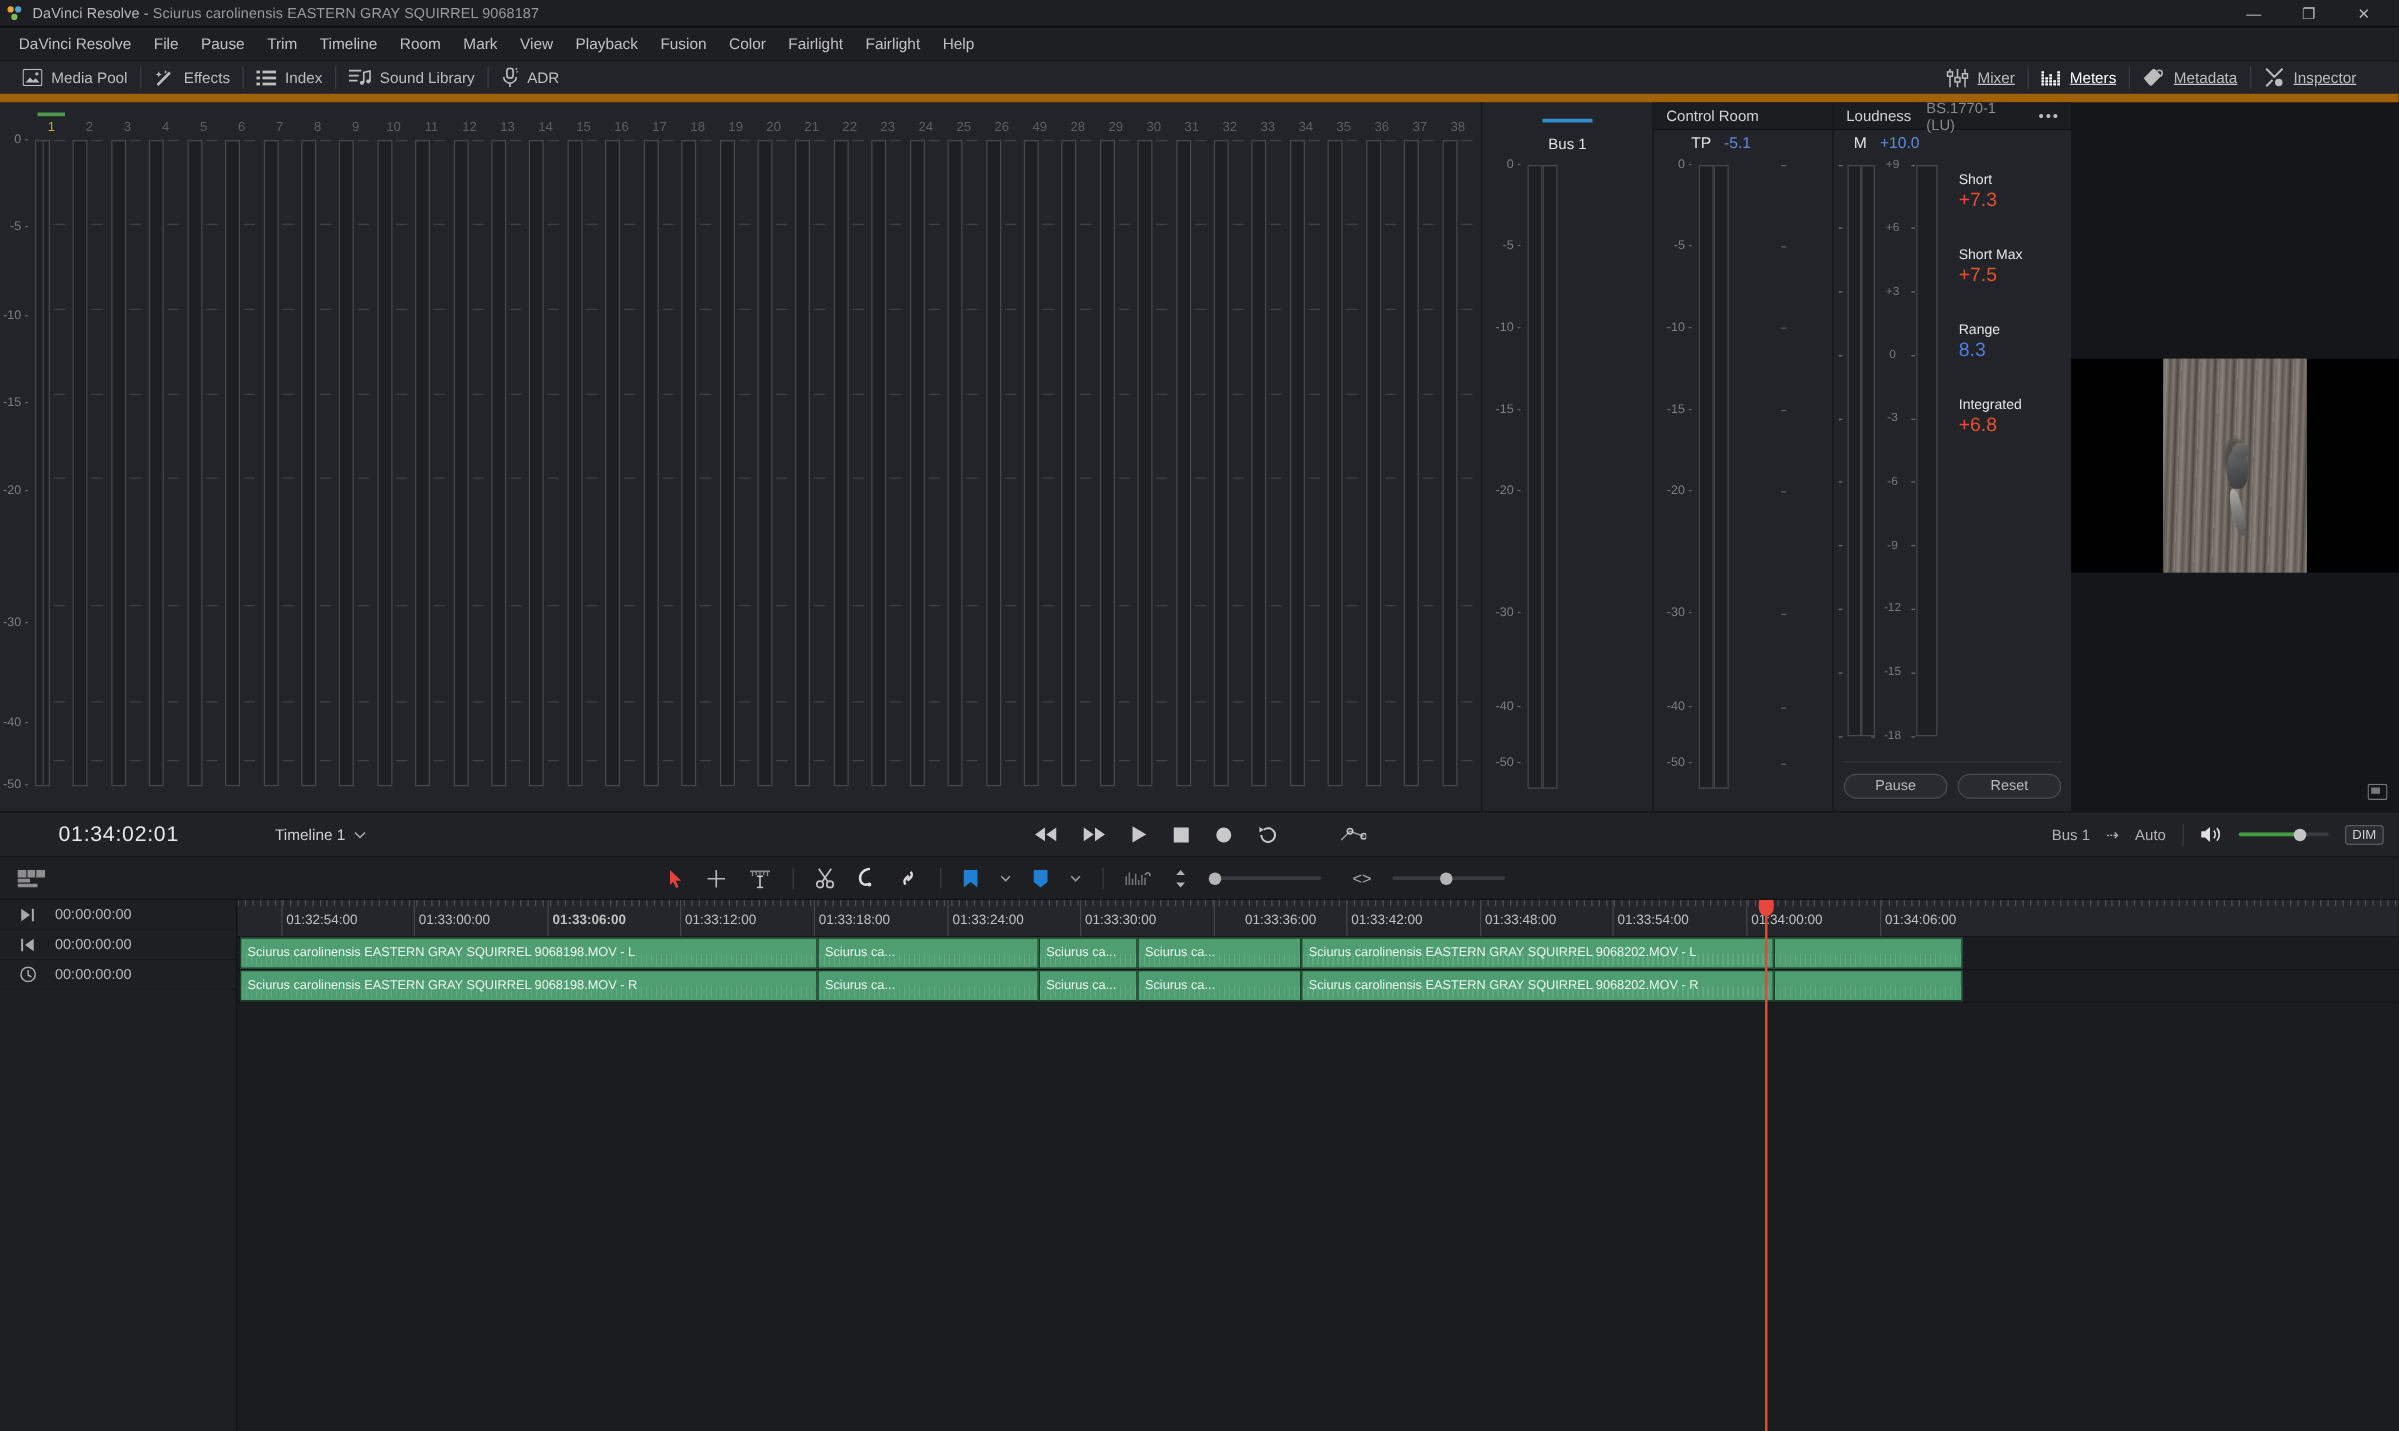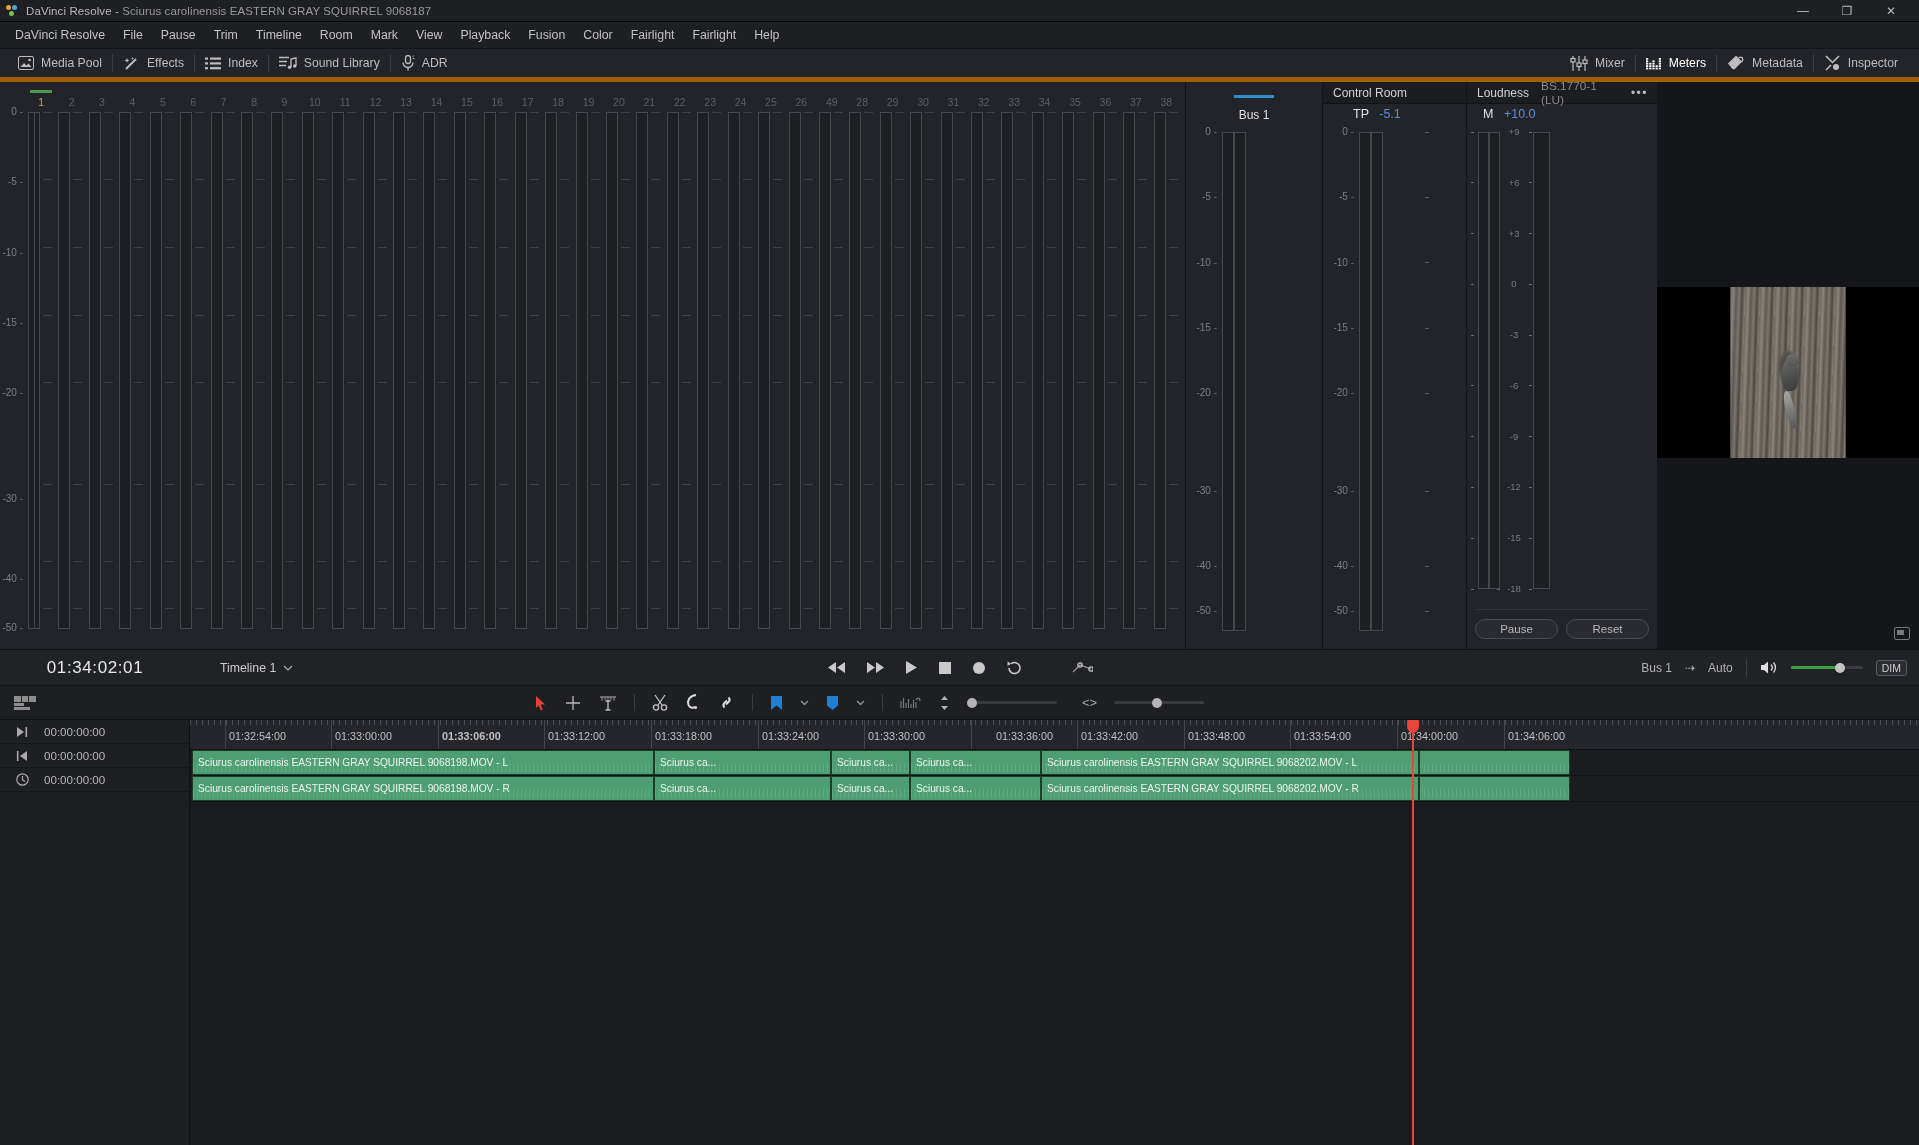--- a/index.html
+++ b/index.html
@@ -39,37 +39,37 @@
     padding-left: 6px; border-bottom: 1px solid #141518;
   }
   .menu-item {
     padding: 0 9px; height: 27px; line-height: 27px;
     font-size: 12.3px; color: #c2c2c2; cursor: default;
   }
 
   
   .toolbar {
     height: 33px; background: #232429; display: flex; align-items: center;
-    border-bottom: 5px solid #a16207; position: relative;
+    border-bottom: 7px solid #a16207; position: relative;
   }
   .tbar-left { display: flex; align-items: center; padding-left: 8px; }
   .tbar-btn {
     display: flex; align-items: center; gap: 7px;
     padding: 0 10px; height: 33px; font-size: 12.2px; color: #bdbdbd;
     cursor: default; position: relative;
   }
   .tbar-sep { width: 1px; height: 18px; background: #3a3c42; }
   .tbar-center {
     position: absolute; left: 0; right: 0; text-align: center;
     pointer-events: none; font-size: 13.5px; color: #e3e3e3;
   }
   .tbar-center .proj { font-weight: normal; }
   .tbar-center .divider { color: #55575d; margin: 0 9px; font-size: 12px; }
   .tbar-center .edited { color: #8e8e8e; font-size: 11.5px; }
-  .tbar-right { margin-left: auto; display: flex; align-items: center; padding-right: 11px; }
+  .tbar-right { margin-left: auto; display: flex; align-items: center; padding-right: 24px; text-decoration: underline; }
   .tbar-btn.active { color: #fff; }
 
   svg.ic { display: block; }
 
   
   .main {
     display: flex; height: 567px; background: #1b1c20;
   }
 
   
@@ -977,20 +977,38 @@
         <div class="mini-scale" style="left: 34px; width: 26px; text-align: center; top: calc(100% - 6px);">-18</div>
         <div style="position: absolute; left: 4px; top: calc(100% - 0.5px); width: 3px; height: 1px; background: rgb(106, 108, 114);"></div>
         <div style="position: absolute; left: 30px; top: calc(100% - 0.5px); width: 3px; height: 1px; background: rgb(106, 108, 114);"></div>
         <div style="position: absolute; left: 62px; top: calc(100% - 0.5px); width: 3px; height: 1px; background: rgb(106, 108, 114);"></div>
       </div>
     <div id="loud-meter" style="position: absolute; inset: 50px 0px 60px;">
         <div style="position:absolute;top:0;bottom:0;left:11px;width:11px;border:1px solid #46484e;background:#1e1f23"></div>
         <div style="position:absolute;top:0;bottom:0;left:22px;width:11px;border:1px solid #46484e;background:#1e1f23"></div>
         <div style="position:absolute;top:0;bottom:0;left:66px;width:17px;border:1px solid #46484e;background:#1e1f23"></div>
       </div>
+    <div class="loud-stats" id="loud-stats">
+        <div class="loud-stat">
+          <div class="name">Short</div>
+          <div class="val red">+7.3</div>
+        </div>
+        <div class="loud-stat">
+          <div class="name">Short Max</div>
+          <div class="val red">+7.5</div>
+        </div>
+        <div class="loud-stat">
+          <div class="name">Range</div>
+          <div class="val blue">8.3</div>
+        </div>
+        <div class="loud-stat">
+          <div class="name">Integrated</div>
+          <div class="val red">+6.8</div>
+        </div>
+      </div>
     <div class="loud-btns">
       <div class="loud-btn">Pause</div>
       <div class="loud-btn">Reset</div>
     </div>
   </div>
 
   <div class="viewer-panel">
     <div class="viewer-img">
       <div class="bark">
         <div class="squirrel"></div>

